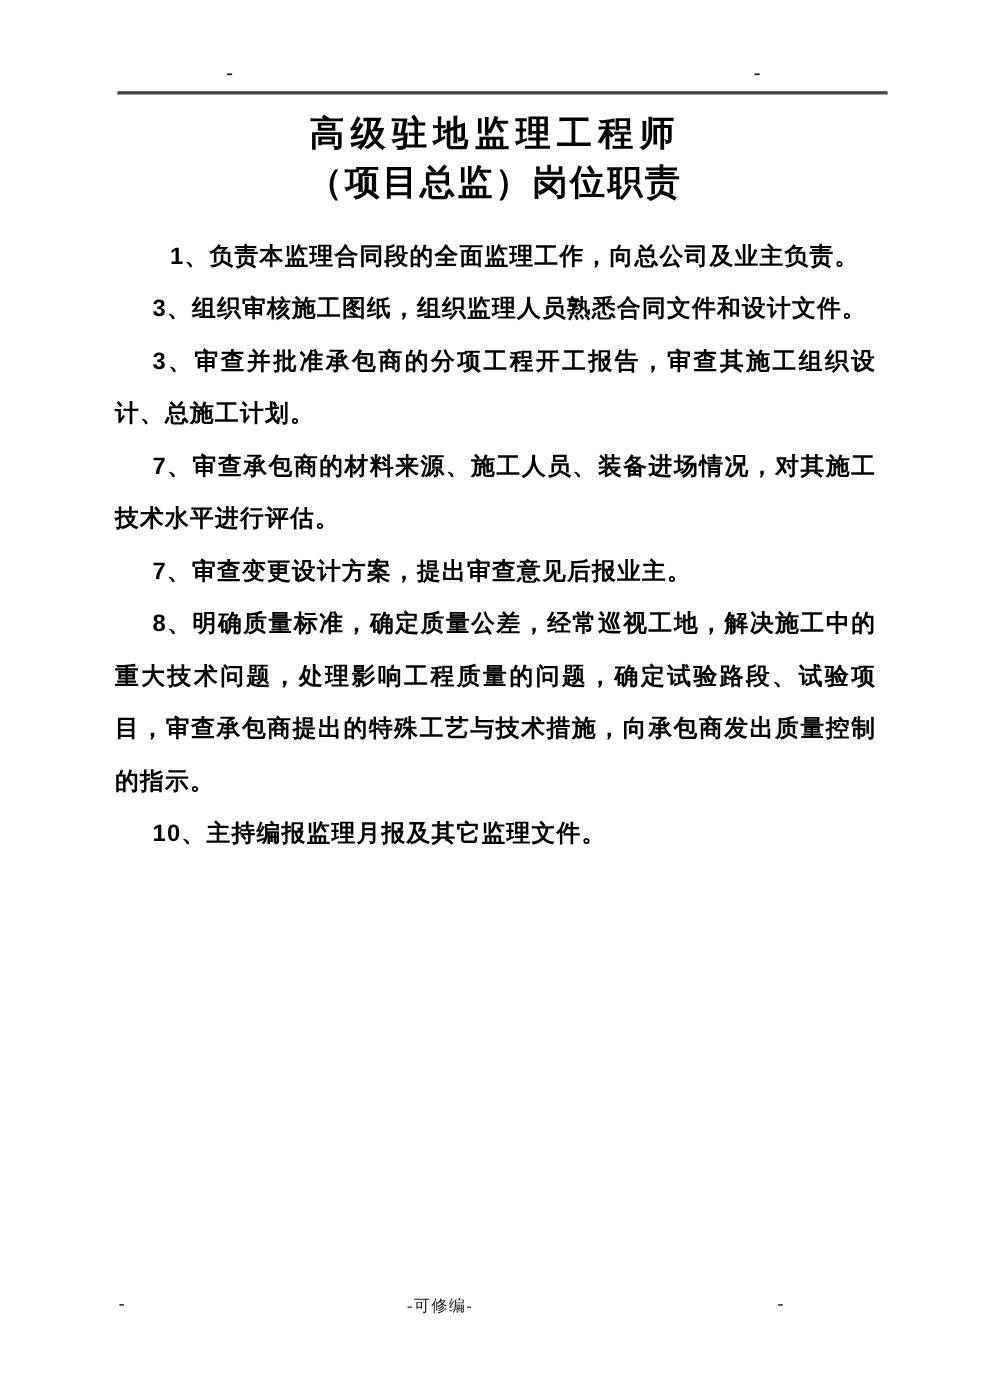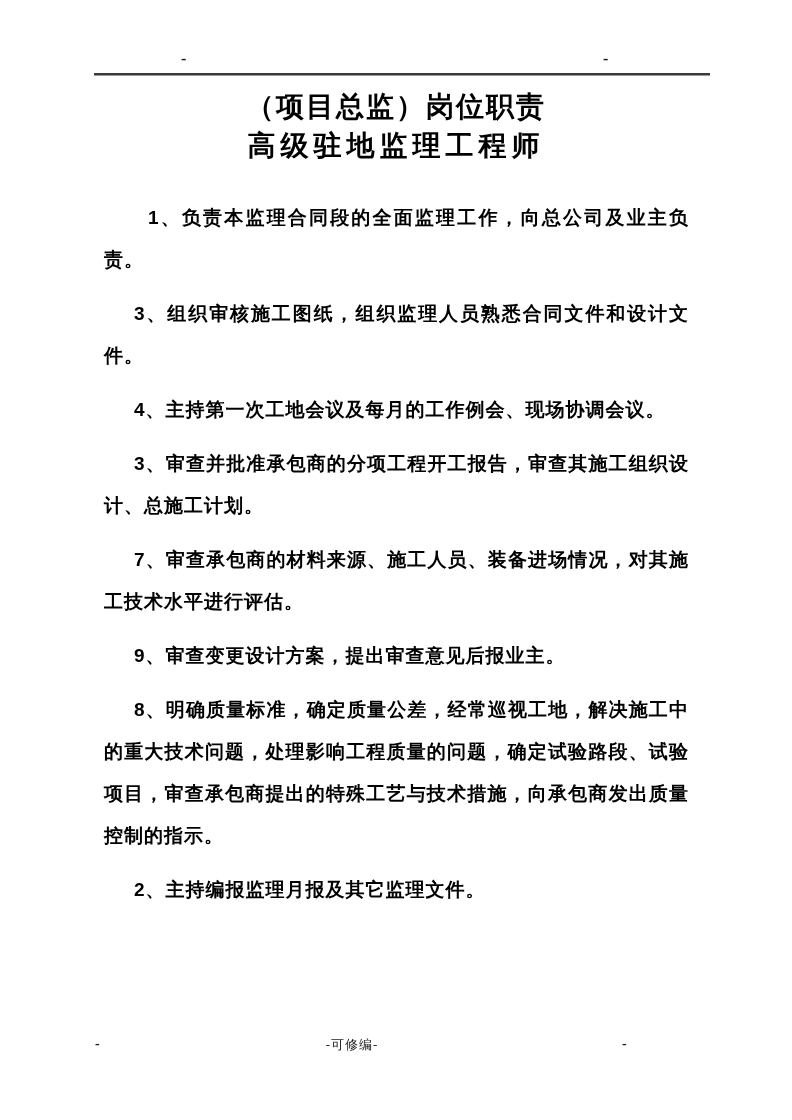--- a/index.html
+++ b/index.html
@@ -60,21 +60,21 @@
     top: 185px;
     width: 609px;
     font-size: 19px;
     font-weight: 700;
     letter-spacing: 1px;
     line-height: 42px;
     text-align: justify;
     text-justify: inter-character;
     color: #000000;
   }
-  .body-block p { margin: 12px; }
+  .body-block p { margin: 0; }
   .ind-xl { text-indent: 44px; }
   .ind-lg { text-indent: 36px; }
   .ind-md { text-indent: 30px; }
   .ind-sm { text-indent: 19px; }
   
   .footer-center {
     position: absolute;
     top: 1036px;
     left: 0;
     width: 704px;
@@ -99,32 +99,31 @@
 </head>
 <body>
 
 <div class="page">
 
   <span class="header-dash left">-</span>
   <span class="header-dash right">-</span>
   <div class="header-rule"></div>
 
   <h1 class="title-block" style="margin:0;">
+    <span class="title-line l1">高级驻地监理工程师</span>
     <span class="title-line l2">（项目总监）岗位职责</span>
-    <span class="title-line l1">高级驻地监理工程师</span>
   </h1>
 
   <div class="body-block">
     <p class="ind-xl">1、负责本监理合同段的全面监理工作，向总公司及业主负责。</p>
     <p class="ind-md">3、组织审核施工图纸，组织监理人员熟悉合同文件和设计文件。</p>
-    <p class="ind-md">4、主持第一次工地会议及每月的工作例会、现场协调会议。</p>
     <p class="ind-md">3、审查并批准承包商的分项工程开工报告，审查其施工组织设计、总施工计划。</p>
     <p class="ind-md">7、审查承包商的材料来源、施工人员、装备进场情况，对其施工技术水平进行评估。</p>
-    <p class="ind-md">9、审查变更设计方案，提出审查意见后报业主。</p>
+    <p class="ind-md">7、审查变更设计方案，提出审查意见后报业主。</p>
     <p class="ind-md">8、明确质量标准，确定质量公差，经常巡视工地，解决施工中的重大技术问题，处理影响工程质量的问题，确定试验路段、试验项目，审查承包商提出的特殊工艺与技术措施，向承包商发出质量控制的指示。</p>
-    <p class="ind-md">2、主持编报监理月报及其它监理文件。</p>
+    <p class="ind-md">10、主持编报监理月报及其它监理文件。</p>
   </div>
 
   <span class="footer-dash left">-</span>
   <div class="footer-center">-可修编-</div>
   <span class="footer-dash right">-</span>
 
 </div>
 
 </body></html>

